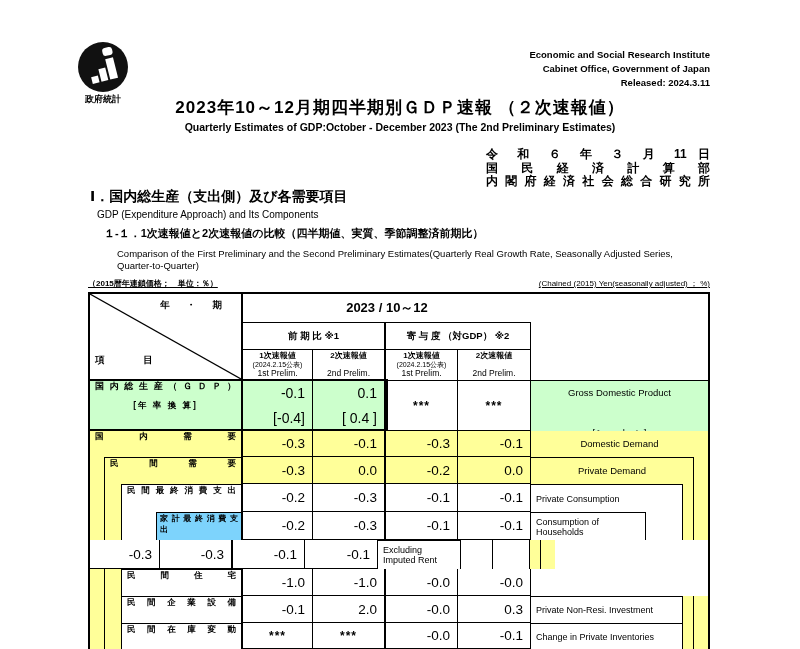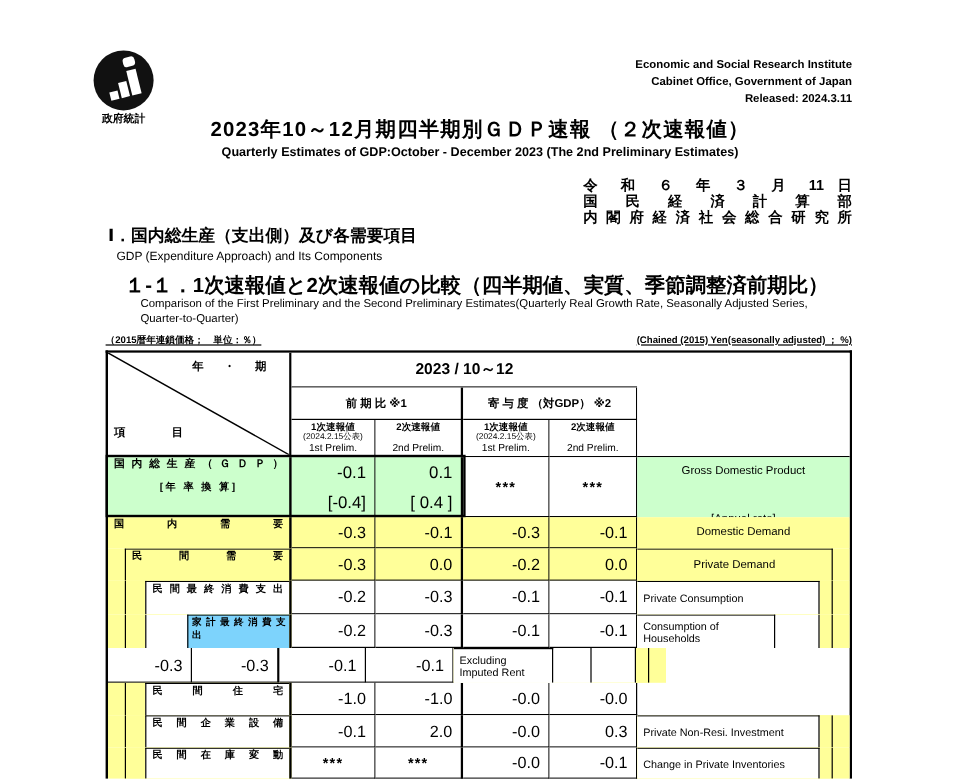--- a/index.html
+++ b/index.html
@@ -16,25 +16,25 @@
   #logo-label{left:76px;top:93px;width:54px;text-align:center;font-size:9px;font-weight:bold;}
 
   #org-block{right:90px;top:48px;text-align:right;font-size:9.5px;font-weight:bold;line-height:14px;}
   #title-ja{left:0;top:96px;width:800px;text-align:center;font-size:17px;font-weight:bold;letter-spacing:1px;}
   #title-en{left:0;top:121px;width:800px;text-align:center;font-size:10.5px;font-weight:bold;}
   #date-block{right:90px;top:148px;width:224px;font-size:12px;font-weight:bold;line-height:13.5px;}
   #date-block div{text-align:justify;text-align-last:justify;}
 
   #sec-ja{left:90px;top:188px;font-size:14px;font-weight:bold;}
   #sec-en{left:97px;top:209px;font-size:10px;}
-  #sub-ja{left:104px;top:226px;font-size:17px;font-weight:bold;}
+  #sub-ja{left:104px;top:226px;font-size:11px;font-weight:bold;}
   #sub-en{left:117px;top:248px;width:575px;font-size:9.5px;line-height:12px;}
 
   #note-left{left:88px;top:278px;font-size:8px;font-weight:bold;text-decoration:underline;}
-  #note-right{right:90px;top:278px;font-size:8px;font-weight:bold;text-decoration:underline;}
+  #note-right{right:90px;top:278px;font-size:8px;font-weight:normal;text-decoration:underline;}
 
   
   #tbl{left:88px;top:292px;width:622px;height:357px;border:2px solid #000;border-bottom:none;box-sizing:border-box;background:#fff;}
 
   
   .hcell{position:absolute;box-sizing:border-box;background:#fff;}
   #h-corner{left:0;top:0;width:153px;height:87px;border-right:2px solid #000;}
   #h-corner .yt{position:absolute;right:12px;top:5px;font-size:9.5px;font-weight:bold;letter-spacing:7px;}
   #h-corner .kt{position:absolute;left:5px;top:60px;font-size:9.5px;font-weight:bold;letter-spacing:18px;}
   #h-period{left:153px;top:0;width:288px;height:29px;border-bottom:1px solid #000;display:flex;align-items:center;justify-content:center;font-size:13px;font-weight:bold;}

